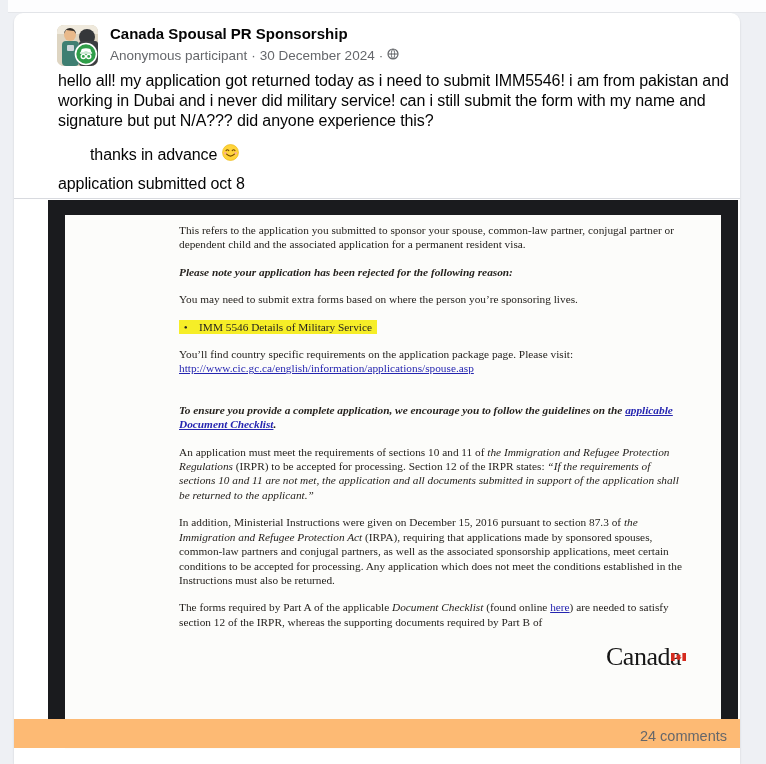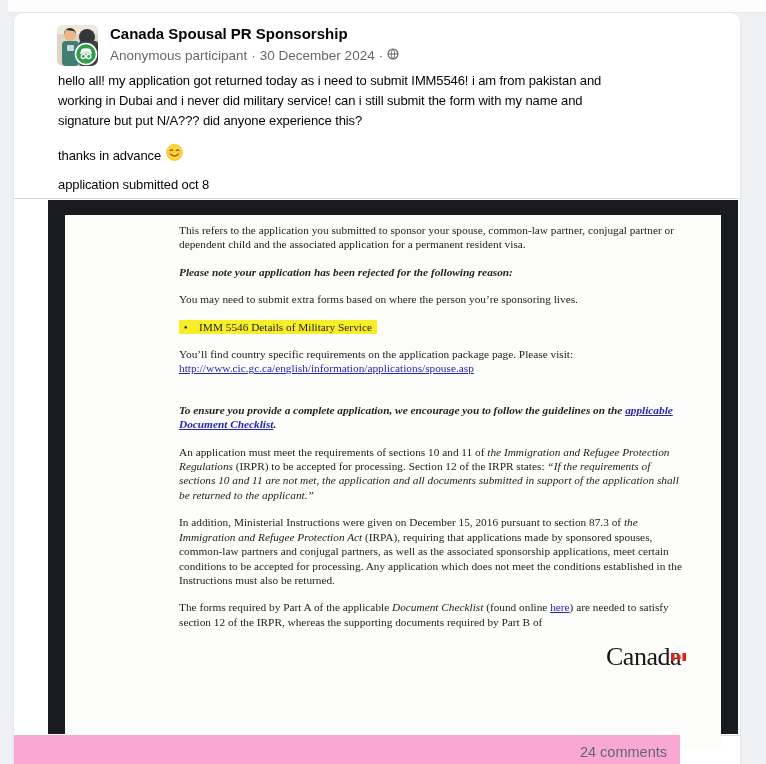--- a/index.html
+++ b/index.html
@@ -15,23 +15,23 @@
     background:#fff;border-radius:9px 9px 0 0;
     box-shadow:0 1px 2px rgba(0,0,0,.15);
   }
   
   .avatar{position:absolute;left:43px;top:12px;width:41px;height:41px;border-radius:7px;overflow:hidden;background:#ded5c2;}
   .group-name{position:absolute;left:96px;top:12px;font-size:15px;font-weight:bold;color:#050505;white-space:nowrap;cursor:pointer;}
   .meta-row{position:absolute;left:96px;top:34px;font-size:13.5px;color:#65676b;display:flex;align-items:center;gap:4px;white-space:nowrap;}
   .meta-row .dot{color:#65676b;}
   .globe{display:inline-block;margin-top:1px;}
   
-  .post-body{position:absolute;left:44px;top:58px;font-size:13px;line-height:20px;color:#050505;letter-spacing:-0.1px;}
+  .post-body{position:absolute;left:44px;top:58px;font-size:16px;line-height:20px;color:#050505;letter-spacing:-0.1px;}
   .body-line{white-space:nowrap;}
-  .thanks-line{margin-top:13px;display:flex;align-items:center;gap:5px;white-space:nowrap;}
+  .thanks-line{margin-top:13px;display:flex;align-items:center;gap:5px;white-space:nowrap;margin-left:32px;}
   .footer-line{margin-top:8px;white-space:nowrap;}
   
   .attachment{position:absolute;left:0;top:185px;width:726px;height:536px;background:#fff;border-top:1px solid #d8dadf;border-bottom:1px solid #d8dadf;cursor:pointer;}
   .photo{position:absolute;left:34px;top:1px;width:690px;height:534px;background:#1a1b1e;}
   .page{position:absolute;left:17px;top:15px;width:656px;height:534px;background:#fcfcfa;overflow:hidden;}
   .letter-content{
     margin:8px 0 0 114px;width:505px;
     font-family:"Liberation Serif",serif;
     font-size:11.3px;line-height:14.4px;color:#26231f;
   }
@@ -45,21 +45,21 @@
   .st-hl{background:#f6ee27;padding:1px 2px;}
   .st-link{color:#2525b0;text-decoration:underline;}
   .wordmark{
     text-align:right;padding-right:40px;margin-top:2px;
     font-family:"Liberation Serif",serif;font-size:26px;color:#161616;
     letter-spacing:-0.5px;
   }
   .wm-inner{position:relative;display:inline-block;}
   .wm-flag{position:absolute;top:-4px;right:-5px;}
   
-  .comments-row{position:absolute;left:0;top:722px;width:666px;height:29px;background:#f9a8d4;}
+  .comments-row{position:absolute;left:0;top:706px;width:726px;height:29px;background:#fdba74;}
   .comments-count{position:absolute;right:13px;top:9px;font-size:14.5px;color:#65676b;cursor:pointer;white-space:nowrap;}
 </style>
 </head>
 <body>
 
 <div class="top-strip"></div>
 
 <div class="card">
 
   <div class="avatar">

